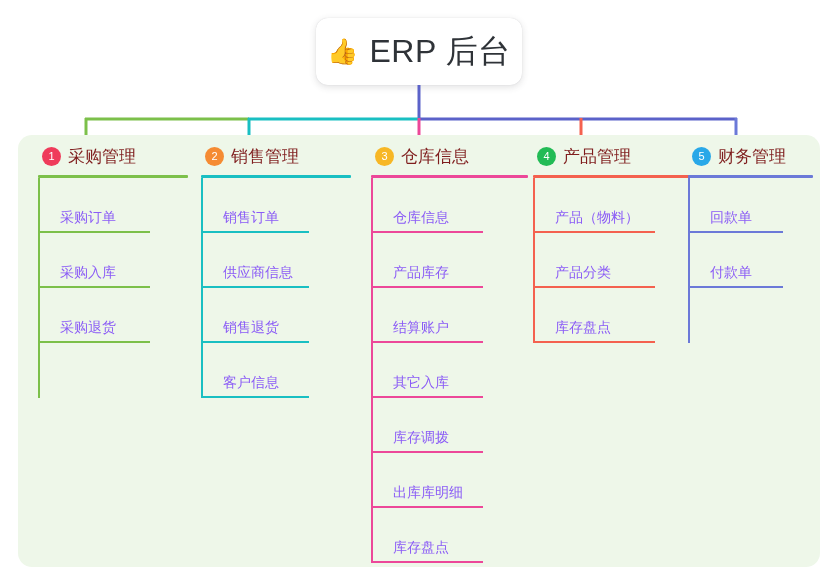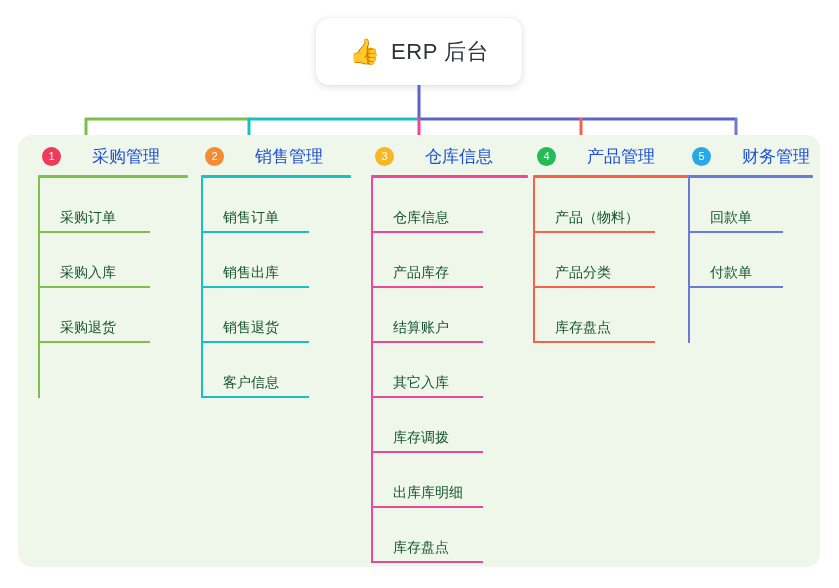--- a/index.html
+++ b/index.html
@@ -31,21 +31,21 @@
     justify-content: center;
     gap: 11px;
     box-sizing: border-box;
   }
   #root-card .thumb {
     font-size: 25px;
     line-height: 1;
     display: block;
   }
   #root-card .root-title {
-    font-size: 22px;
+    font-size: 32px;
     color: #2f3338;
     letter-spacing: 0.5px;
     white-space: nowrap;
   }
 
   
   #connectors {
     position: absolute;
     left: 0;
     top: 0;
@@ -83,23 +83,22 @@
     border-radius: 50%;
     color: #ffffff;
     font-size: 11px;
     line-height: 19px;
     text-align: center;
     flex: 0 0 auto;
     font-family: "Liberation Sans", sans-serif;
   }
   .col-title {
     font-size: 17px;
-    color: #1d4ed8;
+    color: #7f1d1d;
     white-space: nowrap;
-    margin-left: 24px;
   }
   .head-rule {
     height: 3px;
     margin-top: 6px;
     border-radius: 1px;
   }
 
   .items {
     position: relative;
     padding-left: 0;
@@ -114,21 +113,21 @@
   .item {
     position: relative;
     height: 55px;
     box-sizing: border-box;
     display: flex;
     align-items: flex-end;
     padding-left: 22px;
   }
   .item-label {
     font-size: 14px;
-    color: #14532d;
+    color: #8b5cf6;
     white-space: nowrap;
     padding-bottom: 6px;
   }
   .item-rule {
     position: absolute;
     left: 0;
     bottom: 0;
     height: 1.6px;
   }
 </style>
@@ -188,21 +187,21 @@
     <span class="col-title">销售管理</span>
   </div>
   <div class="head-rule" style="background: rgb(25, 191, 194);"></div>
   <div class="items">
     <div class="spine" style="background: rgb(25, 191, 194); height: 220px;"></div>
   <div class="item">
         <span class="item-label">销售订单</span>
         <div class="item-rule" style="background: rgb(25, 191, 194); width: 108px;"></div>
       </div>
       <div class="item">
-        <span class="item-label">销售出库</span>
+        <span class="item-label">供应商信息</span>
         <div class="item-rule" style="background: rgb(25, 191, 194); width: 108px;"></div>
       </div>
       <div class="item">
         <span class="item-label">销售退货</span>
         <div class="item-rule" style="background: rgb(25, 191, 194); width: 108px;"></div>
       </div>
       <div class="item">
         <span class="item-label">客户信息</span>
         <div class="item-rule" style="background: rgb(25, 191, 194); width: 108px;"></div>
       </div>

